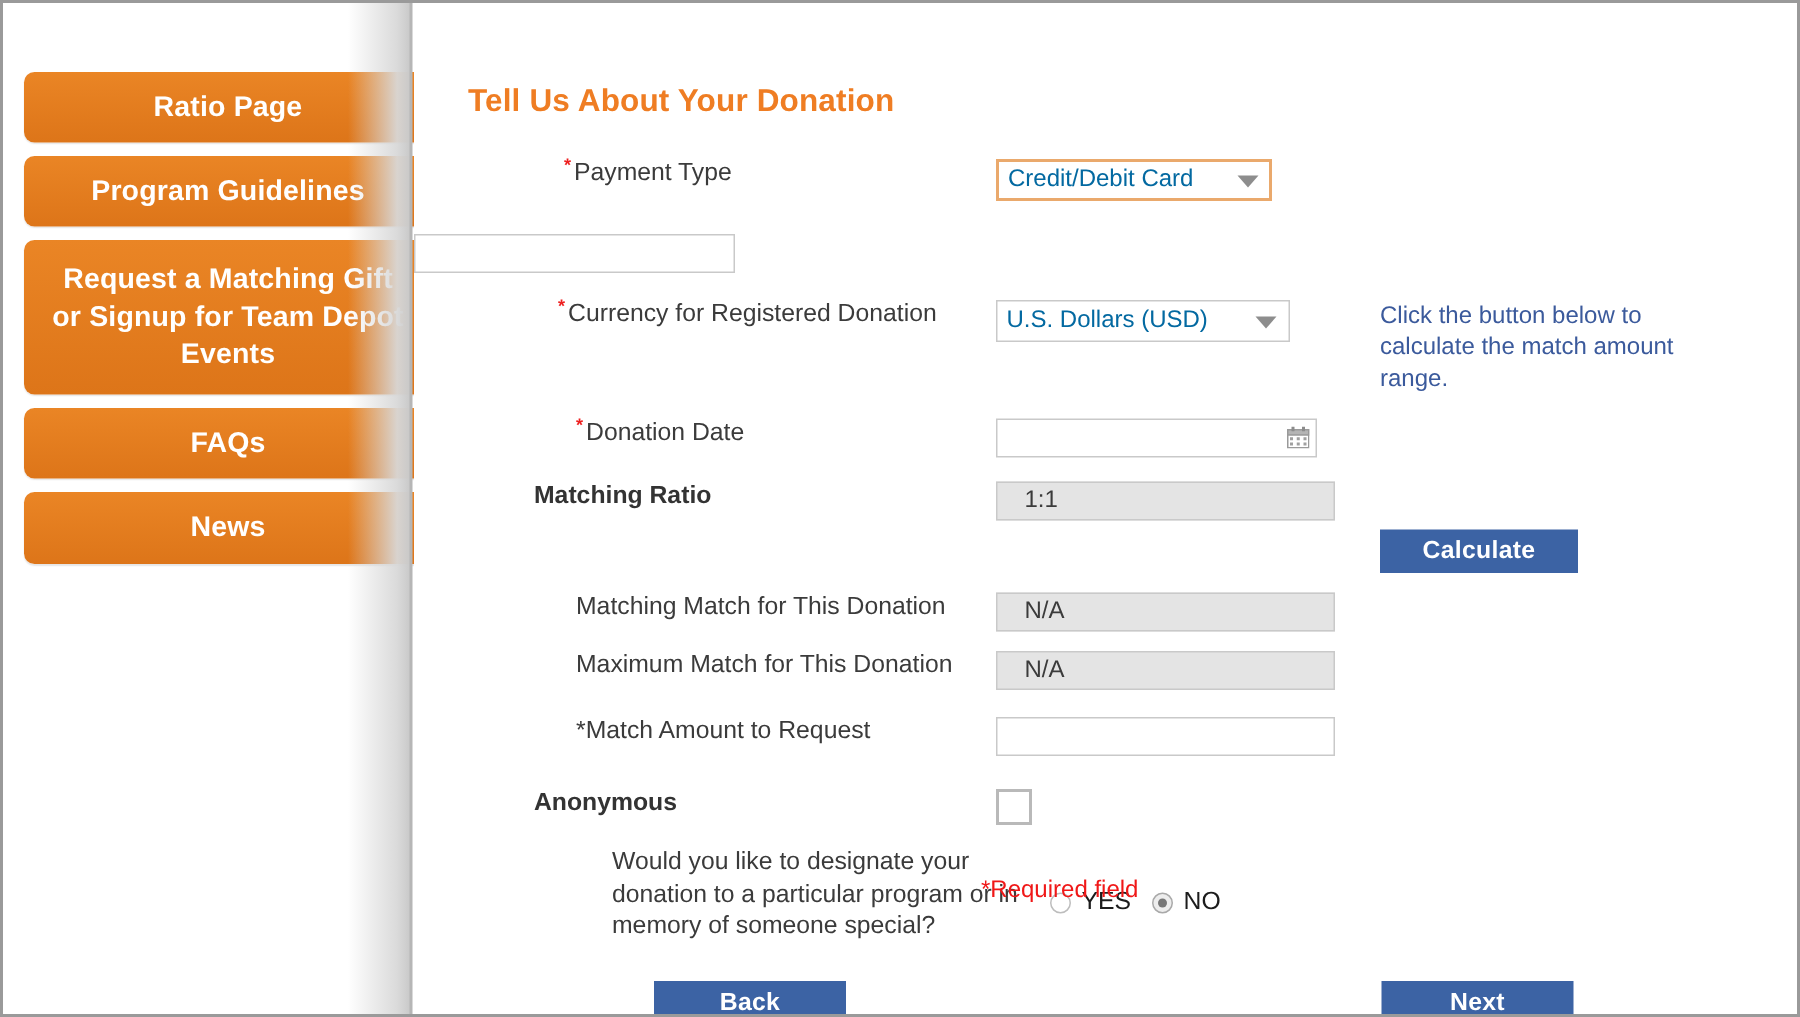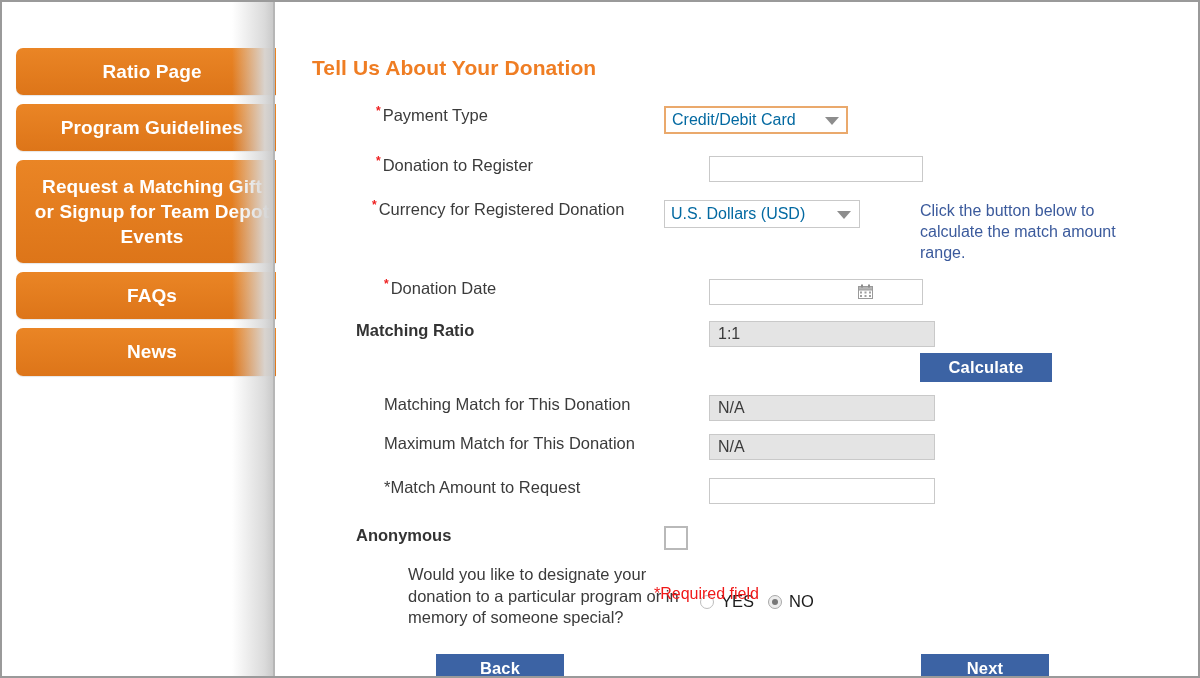--- a/index.html
+++ b/index.html
@@ -139,24 +139,23 @@
   }
 
   .txtfield {
     width: 214px;
     height: 26px;
     box-sizing: border-box;
     border: 1px solid #c9c9c9;
     background: #ffffff;
     font-size: 16px;
     color: #3b3b3b;
-    padding: 2px 8px;
+    padding: 2px 18px;
     font-family: "Liberation Sans", sans-serif;
     outline: none;
-    margin-left: 45px;
   }
   .txtfield.wide { width: 226px; }
   .txtfield.readonly {
     background: #e4e4e4;
     color: #3b3b3b;
   }
 
   .datewrap { position: relative; width: 214px; }
   .cal-icon {
     position: absolute;
@@ -319,25 +318,20 @@
           <div class="selwrap">
             <div class="selbox focused">
               <span>Credit/Debit Card</span>
             </div>
             <span class="caret"></span>
           </div>
         </div>
       </div>
 
       <div class="row" style="margin-bottom:18px;">
-        <div class="label-cell indent-1">
-          <span class="label-inner">
-            <span class="req">*</span><span>Donation to Register</span>
-          </span>
-        </div>
         <div class="ctrl-cell">
           <input class="txtfield" type="text" value="" style="">
         </div>
       </div>
 
       <div class="row" style="margin-bottom:16px;">
         <div class="label-cell indent-3">
           <span class="label-inner">
             <span class="req">*</span><span>Currency for Registered Donation</span>
           </span>

